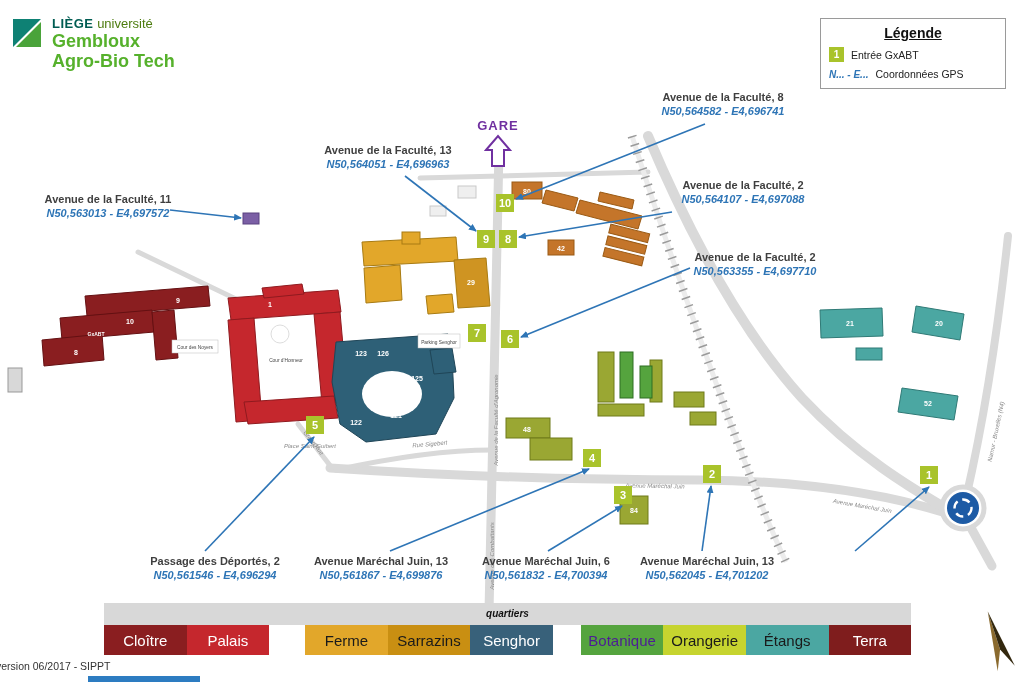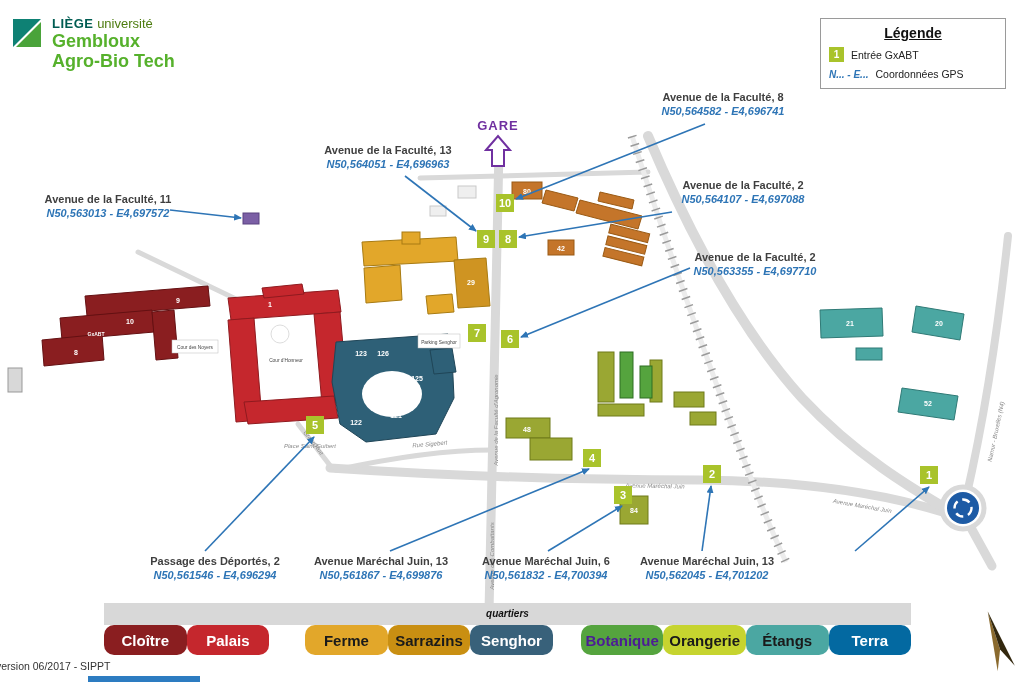--- a/index.html
+++ b/index.html
@@ -35,21 +35,21 @@
 
   
   .ann { position:absolute; width:166px; text-align:center; line-height:14px; }
   .ann-addr { color:#3f3f3f; font-weight:600; font-size:11px; white-space:nowrap; }
   .ann-gps  { color:#2e75b6; font-weight:600; font-style:italic; font-size:11px; white-space:nowrap; }
 
   
   .quartiers { left:104px; top:603px; width:807px; }
   .quartiers-title { background:#d8d8d8; text-align:center; font-style:italic; font-weight:bold; font-size:10px; color:#111; height:22px; line-height:22px; }
   .quartiers-row { display:flex; height:30px; }
-  .quartiers-row .q { flex:1; display:flex; align-items:center; justify-content:center; font-weight:bold; font-size:15px;border-radius:10px; }
+  .quartiers-row .q { flex:1; display:flex; align-items:center; justify-content:center; font-weight:normal; font-size:15px; }
 
   .version { left:-4px; top:660px; font-size:10.5px; color:#333; }
   .edge-artifact { left:88px; top:676px; width:112px; height:6px; background:#2d7cc1; }
 
   
   .map-svg { position:absolute; left:0; top:0; }
   .map-svg text { font-family:"Liberation Sans", sans-serif; }
   .bnum { font-size:7px; font-weight:bold; fill:#ffffff; text-anchor:middle; }
   .mnum { font-size:11px; font-weight:bold; fill:#ffffff; text-anchor:middle; }
   .slab { font-size:4.8px; fill:#444; text-anchor:middle; }
@@ -339,20 +339,20 @@
     <div class="quartiers-title">quartiers</div>
     <div class="quartiers-row">
       <div class="q" style="background: rgb(138, 30, 32); color: rgb(255, 255, 255);">Cloître</div>
       <div class="q" style="background: rgb(197, 39, 45); color: rgb(255, 255, 255);">Palais</div>
       <div class="q" style="background: rgb(226, 167, 42); color: rgb(26, 26, 26); margin-left: 36px;">Ferme</div>
       <div class="q" style="background: rgb(201, 143, 18); color: rgb(26, 26, 26);">Sarrazins</div>
       <div class="q" style="background: rgb(56, 97, 122); color: rgb(255, 255, 255);">Senghor</div>
       <div class="q" style="background: rgb(85, 164, 62); color: #4c1d95; margin-left: 28px;">Botanique</div>
       <div class="q" style="background: rgb(198, 212, 47); color: rgb(26, 26, 26);">Orangerie</div>
       <div class="q" style="background: rgb(75, 167, 162); color: rgb(26, 26, 26);">Étangs</div>
-      <div class="q" style="background: #0369a1; color: rgb(255, 255, 255);">Terra</div>
+      <div class="q" style="background: #7f1d1d; color: rgb(255, 255, 255);">Terra</div>
     </div>
   </div>
 
   <div class="overlay version">version 06/2017 - SIPPT</div>
   <div class="overlay edge-artifact"></div>
 
 </div>
 
 </body></html>

